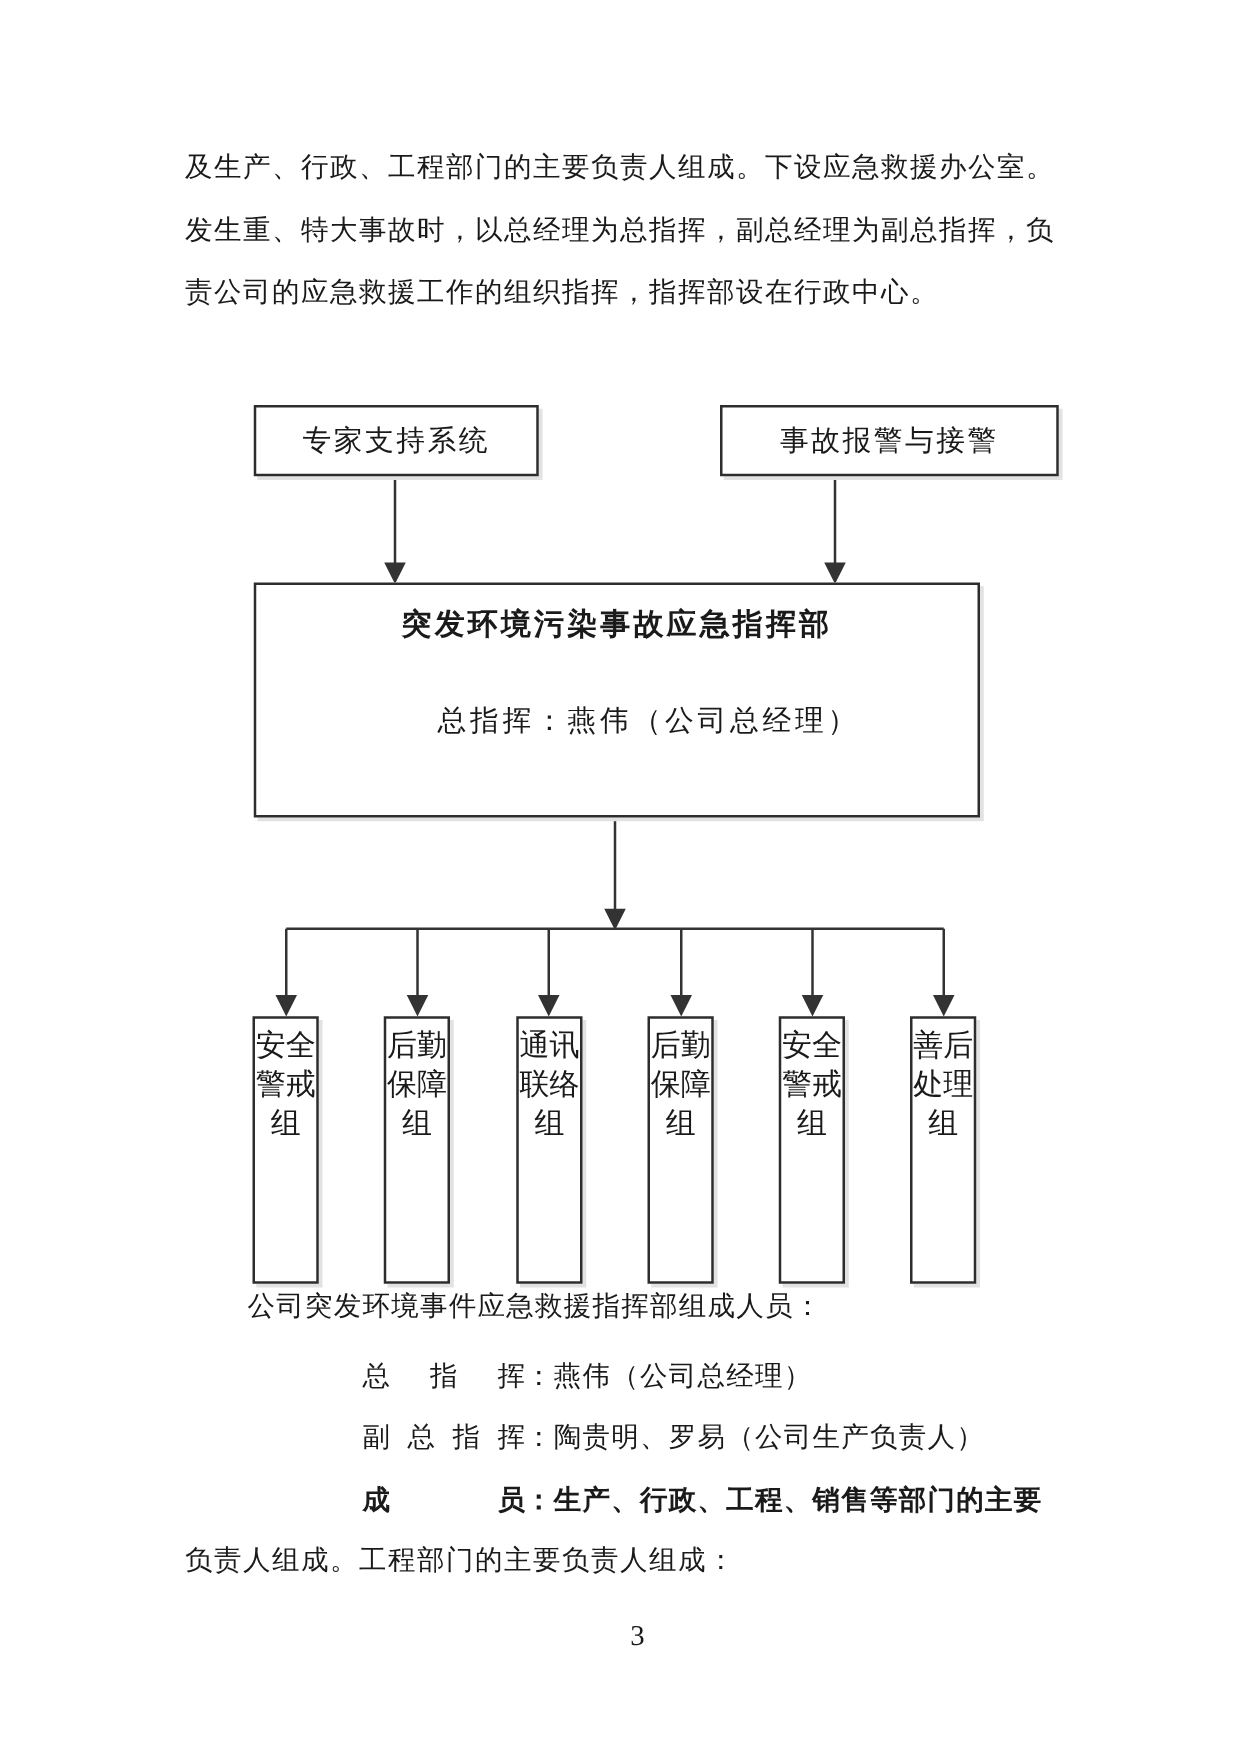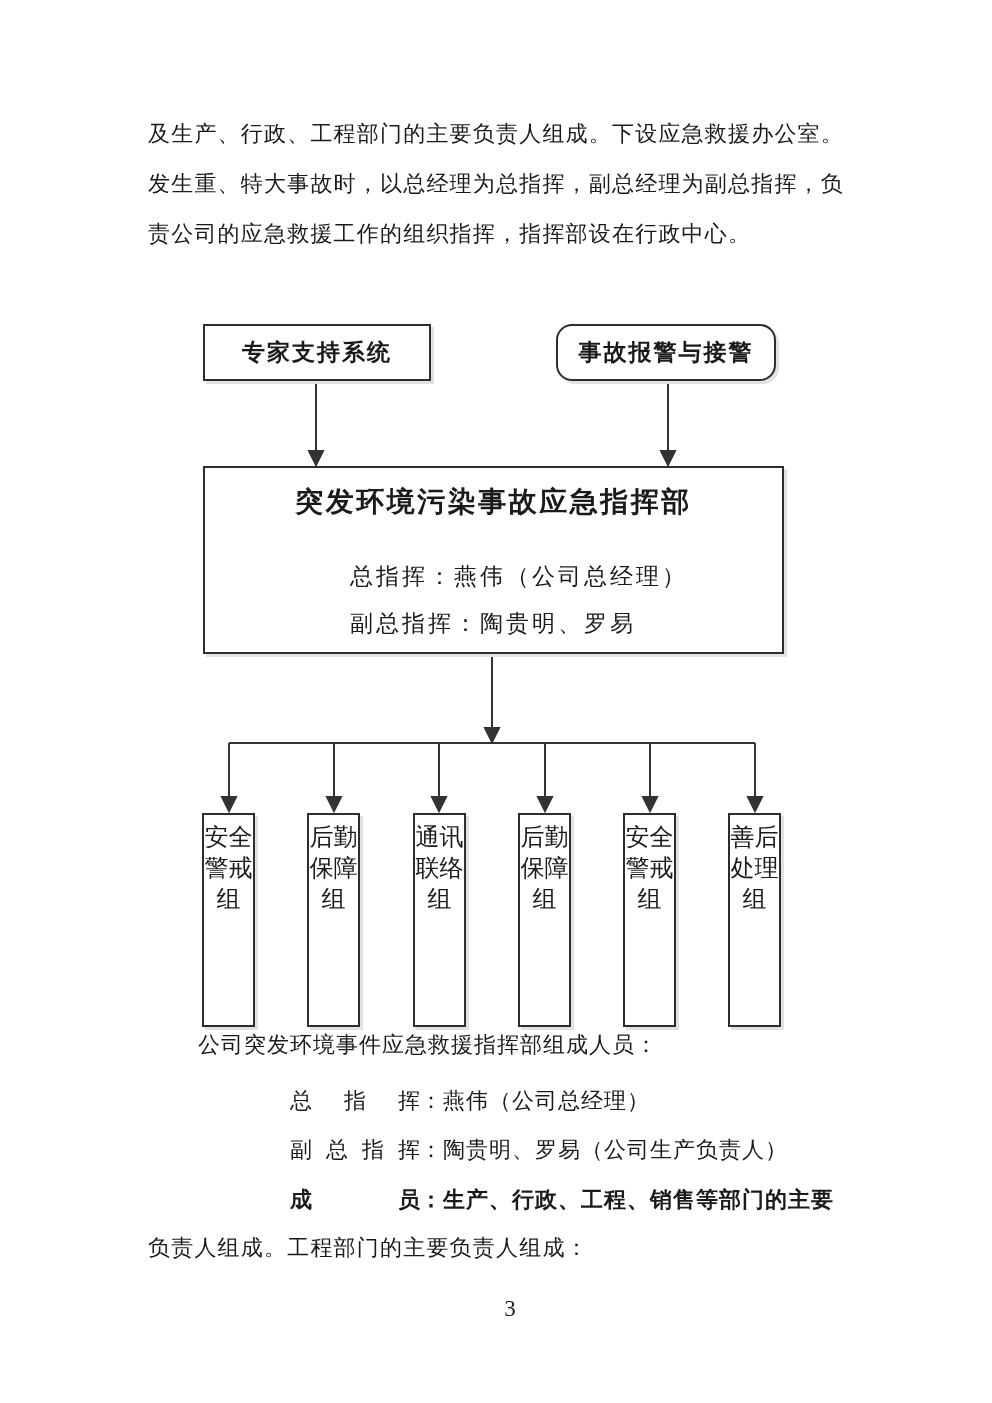--- a/index.html
+++ b/index.html
@@ -28,29 +28,29 @@
   
   .dbox {
     position: absolute;
     border: 2px solid #2d2d2d;
     background: #ffffff;
     box-shadow: 3px 3px 0 #e2e2e2;
   }
   .top-box {
     width: 228px; height: 57px; top: 324px;
     display: flex; align-items: center; justify-content: center;
-    font-size: 23px; letter-spacing: 2px; white-space: nowrap; font-weight: bold;
+    font-size: 23px; letter-spacing: 2px; white-space: nowrap;
   }
   .top-box.left  { left: 203px; }
-  .top-box.right { left: 556px; width: 220px; border-radius: 16px; }
+  .top-box.right { left: 576px; width: 271px; }
 
   .main-box { left: 203px; top: 466px; width: 581px; height: 188px; }
   .main-box .title {
     margin-top: 15px; text-align: center;
-    font-size: 28px; font-weight: bold; letter-spacing: 2.5px; white-space: nowrap;
+    font-size: 24px; font-weight: bold; letter-spacing: 2.5px; white-space: nowrap;
   }
   .main-box .cmd-line {
     position: absolute; left: 145px; white-space: nowrap;
     font-size: 23px; letter-spacing: 3px;
   }
   .main-box .cmd-line.l1 { top: 93px; }
   .main-box .cmd-line.l2 { top: 140px; }
 
   .group-box {
     top: 813px; width: 53px; height: 214px;
@@ -125,21 +125,20 @@
 <div class="dbox top-box left">
   <span>专家支持系统</span>
 </div>
 <div class="dbox top-box right">
   <span>事故报警与接警</span>
 </div>
 
 <div class="dbox main-box">
   <div class="title">突发环境污染事故应急指挥部</div>
   <div class="cmd-line l1">总指挥：燕伟（公司总经理）</div>
-  <div class="cmd-line l2">副总指挥：陶贵明、罗易</div>
 </div>
 
 <div class="dbox group-box" style="left:202px">安全警戒组</div>
 <div class="dbox group-box" style="left:307px">后勤保障组</div>
 <div class="dbox group-box" style="left:413px">通讯联络组</div>
 <div class="dbox group-box" style="left:518px">后勤保障组</div>
 <div class="dbox group-box" style="left:623px">安全警戒组</div>
 <div class="dbox group-box" style="left:728px">善后处理组</div>
 
 <div class="abs roster-heading">公司突发环境事件应急救援指挥部组成人员：</div>

